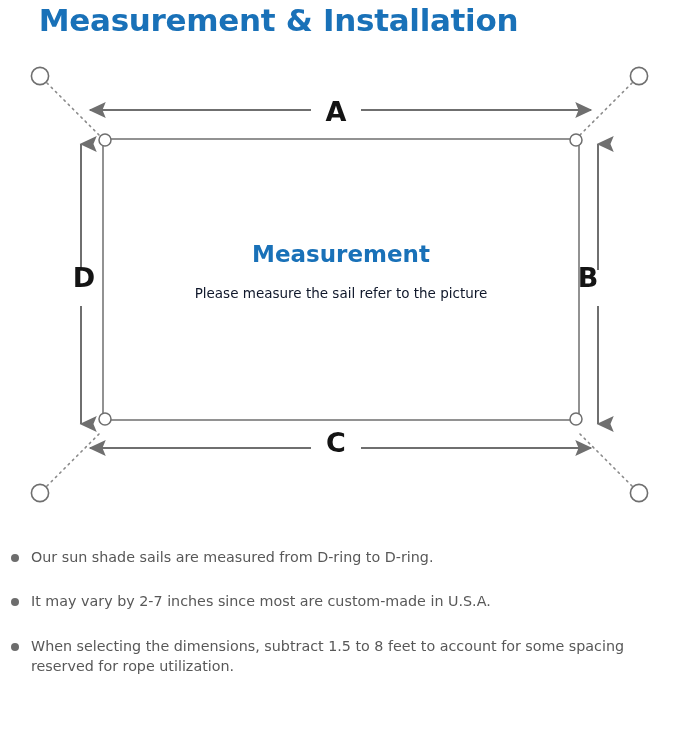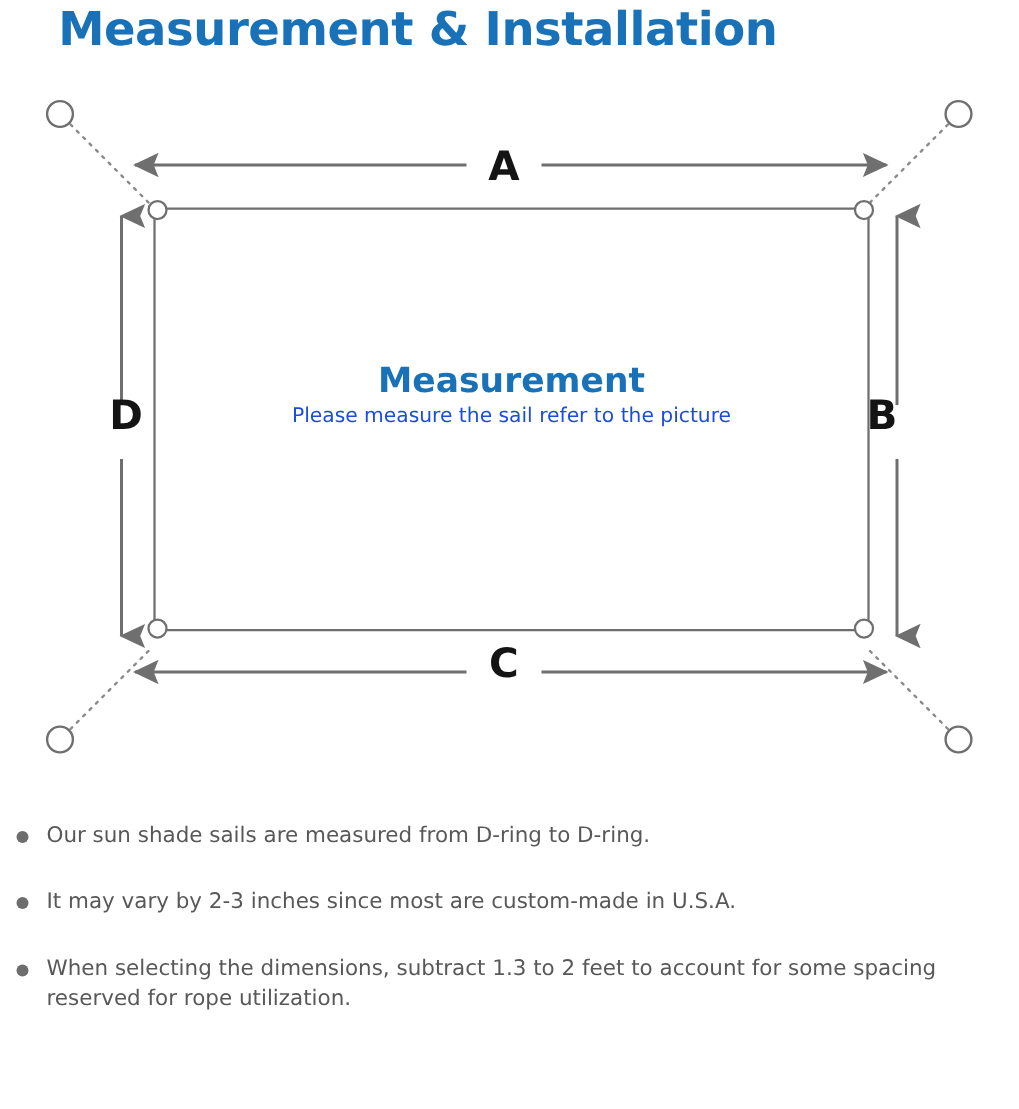--- a/index.html
+++ b/index.html
@@ -52,22 +52,22 @@
     font-family: "DejaVu Sans", sans-serif;
     font-size: 23px;
     font-weight: bold;
     color: #1971b8;
     line-height: 1.25;
   }
   #center-sub {
     font-family: "DejaVu Sans", sans-serif;
     font-size: 13.5px;
     font-weight: normal;
-    color: #1d4ed8;
-    margin-top: 0;
+    color: #0f172a;
+    margin-top: 16px;
     line-height: 1.3;
   }
 
   
   .dim-letter {
     position: absolute;
     font-family: "DejaVu Sans", sans-serif;
     font-size: 27px;
     font-weight: bold;
     color: #141414;
@@ -186,19 +186,19 @@
 <div class="dim-letter" id="letter-c">C</div>
 <div class="dim-letter" id="letter-d">D</div>
 
 <div id="notes">
   <div class="note">
     <span class="bullet"></span>
     <span class="note-text">Our sun shade sails are measured from D-ring to D-ring.</span>
   </div>
   <div class="note">
     <span class="bullet"></span>
-    <span class="note-text">It may vary by 2-3 inches since most are custom-made in U.S.A.</span>
+    <span class="note-text">It may vary by 2-7 inches since most are custom-made in U.S.A.</span>
   </div>
   <div class="note">
     <span class="bullet"></span>
-    <span class="note-text">When selecting the dimensions, subtract 1.3 to 2 feet to account for some spacing reserved for rope utilization.</span>
+    <span class="note-text">When selecting the dimensions, subtract 1.5 to 8 feet to account for some spacing reserved for rope utilization.</span>
   </div>
 </div>
 
 </body></html>

